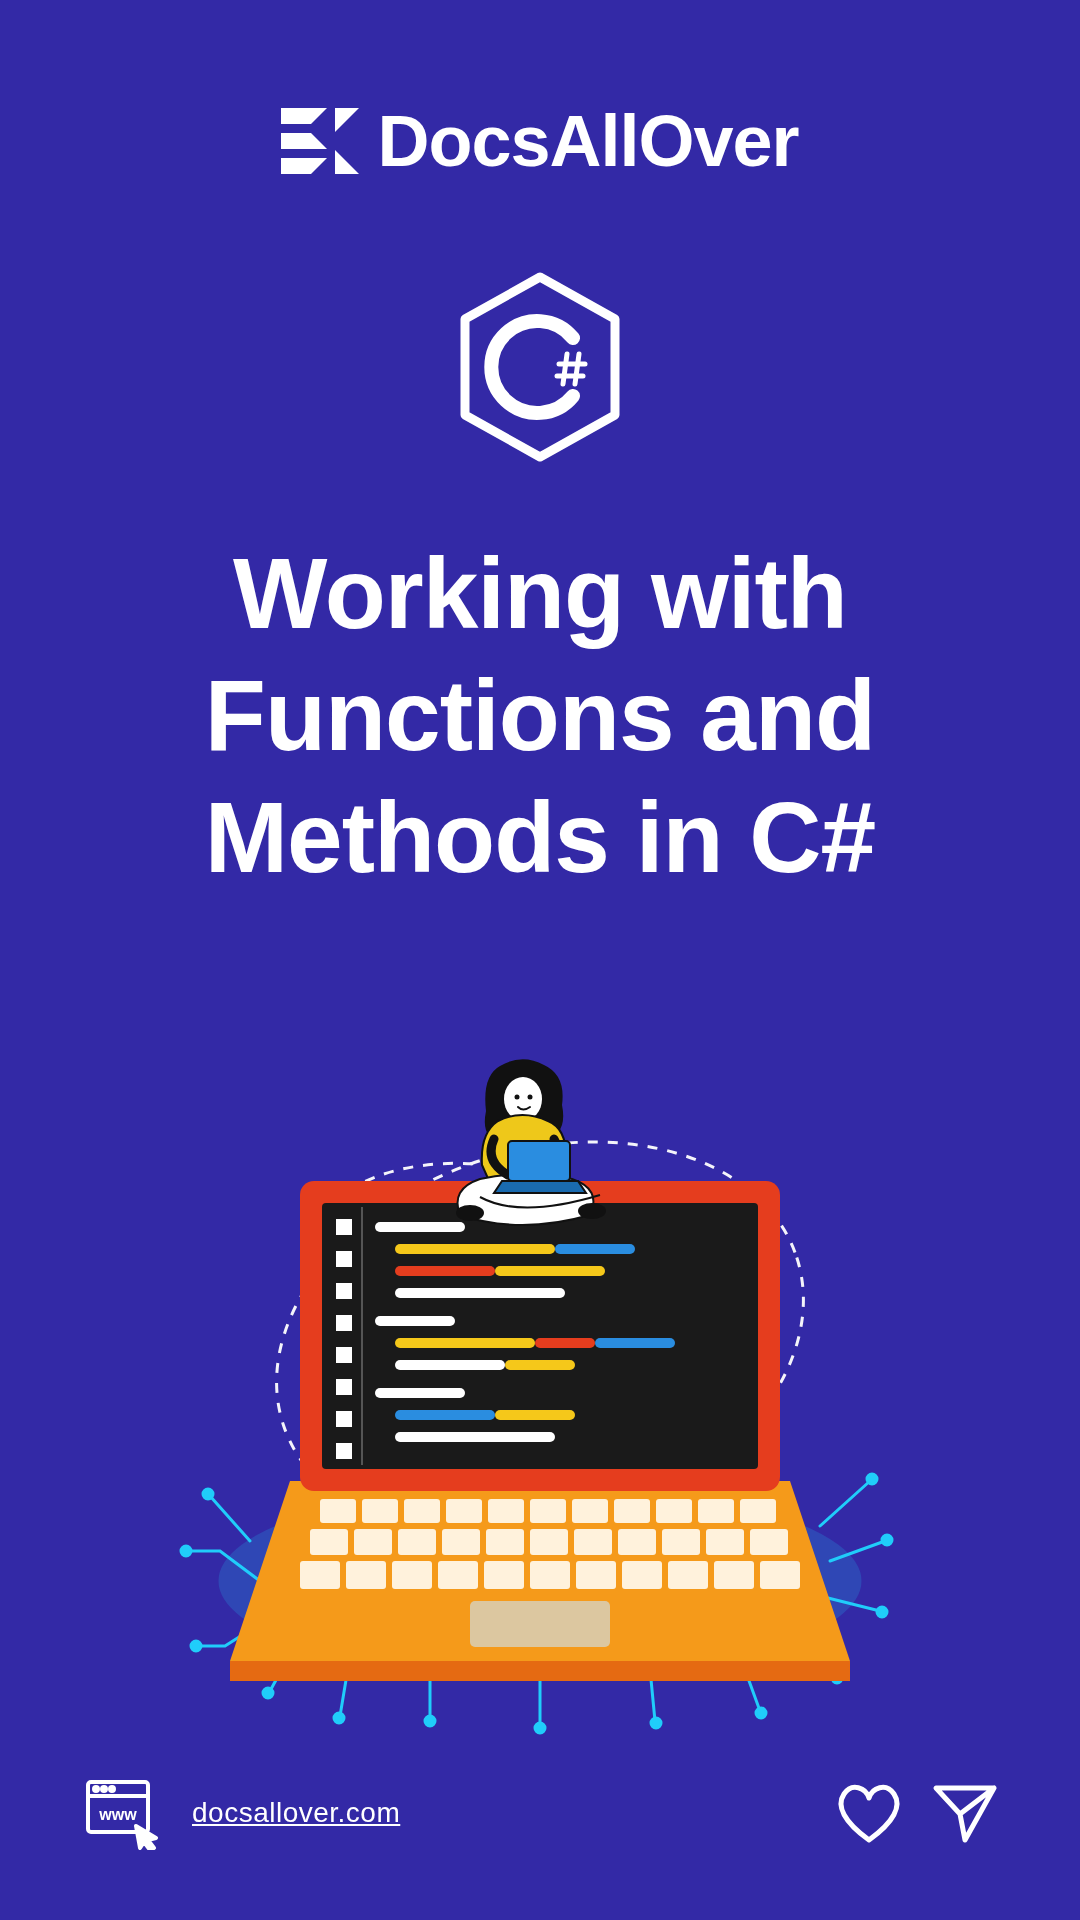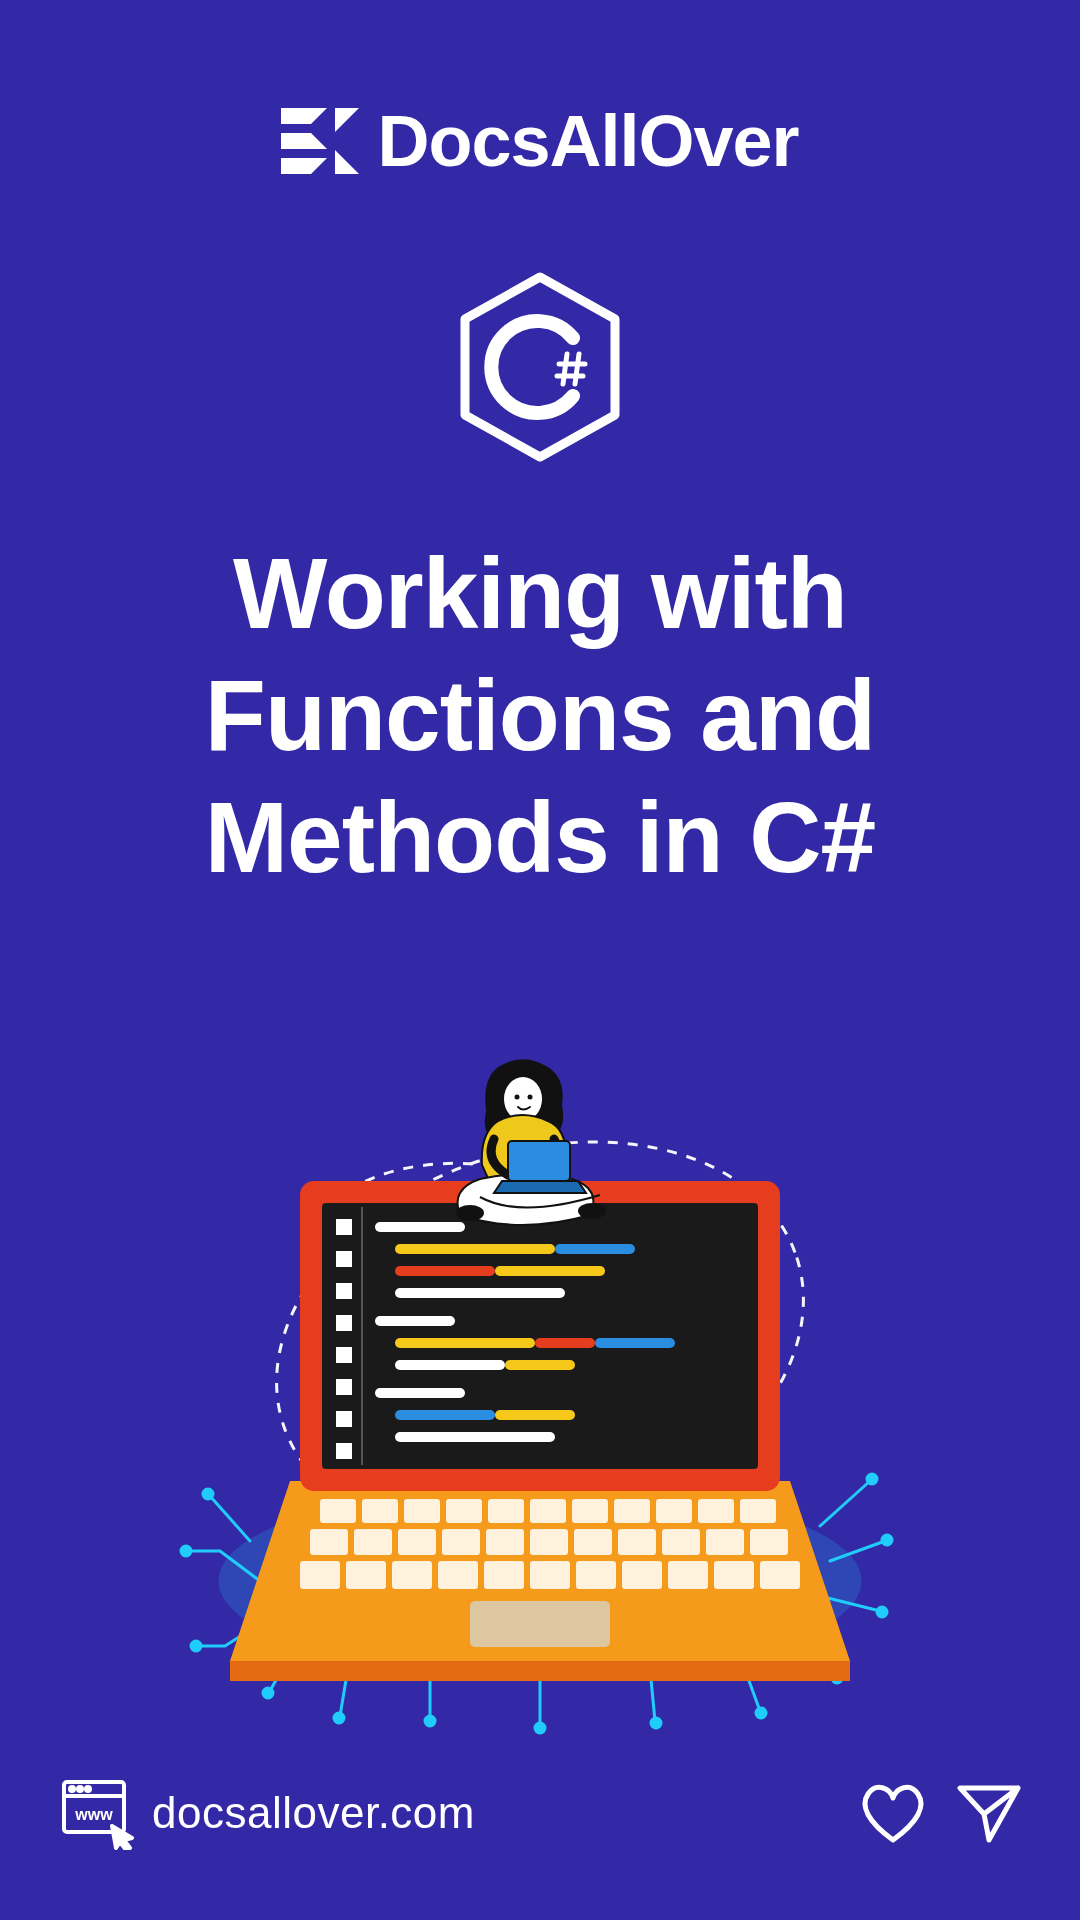--- a/index.html
+++ b/index.html
@@ -11,21 +11,21 @@
     color: #fff;
     position: relative;
     overflow: hidden;
   }
   .container {
     width: 100%;
     height: 100%;
     display: flex;
     flex-direction: column;
     align-items: center;
-    padding: 100px 48px 60px;
+    padding: 100px 72px 60px;
   }
 
   
   .brand {
     display: flex;
     align-items: center;
     gap: 18px;
     margin-bottom: 90px;
   }
   .brand-mark svg { display: block; }
@@ -64,25 +64,26 @@
   .footer {
     width: 100%;
     display: flex;
     align-items: center;
     justify-content: space-between;
     padding: 0 10px 10px;
   }
   .footer-left {
     display: flex;
     align-items: center;
-    gap: 16px;
+    gap: 32px;
+    text-decoration: underline;
   }
   .www-icon svg { display: block; }
   .domain {
-    font-size: 44px;
+    font-size: 28px;
     font-weight: 400;
     letter-spacing: 0.5px;
     text-align: right;
   }
   .footer-right {
     display: flex;
     align-items: center;
     gap: 28px;
   }
   .footer-right svg { display: block; }

